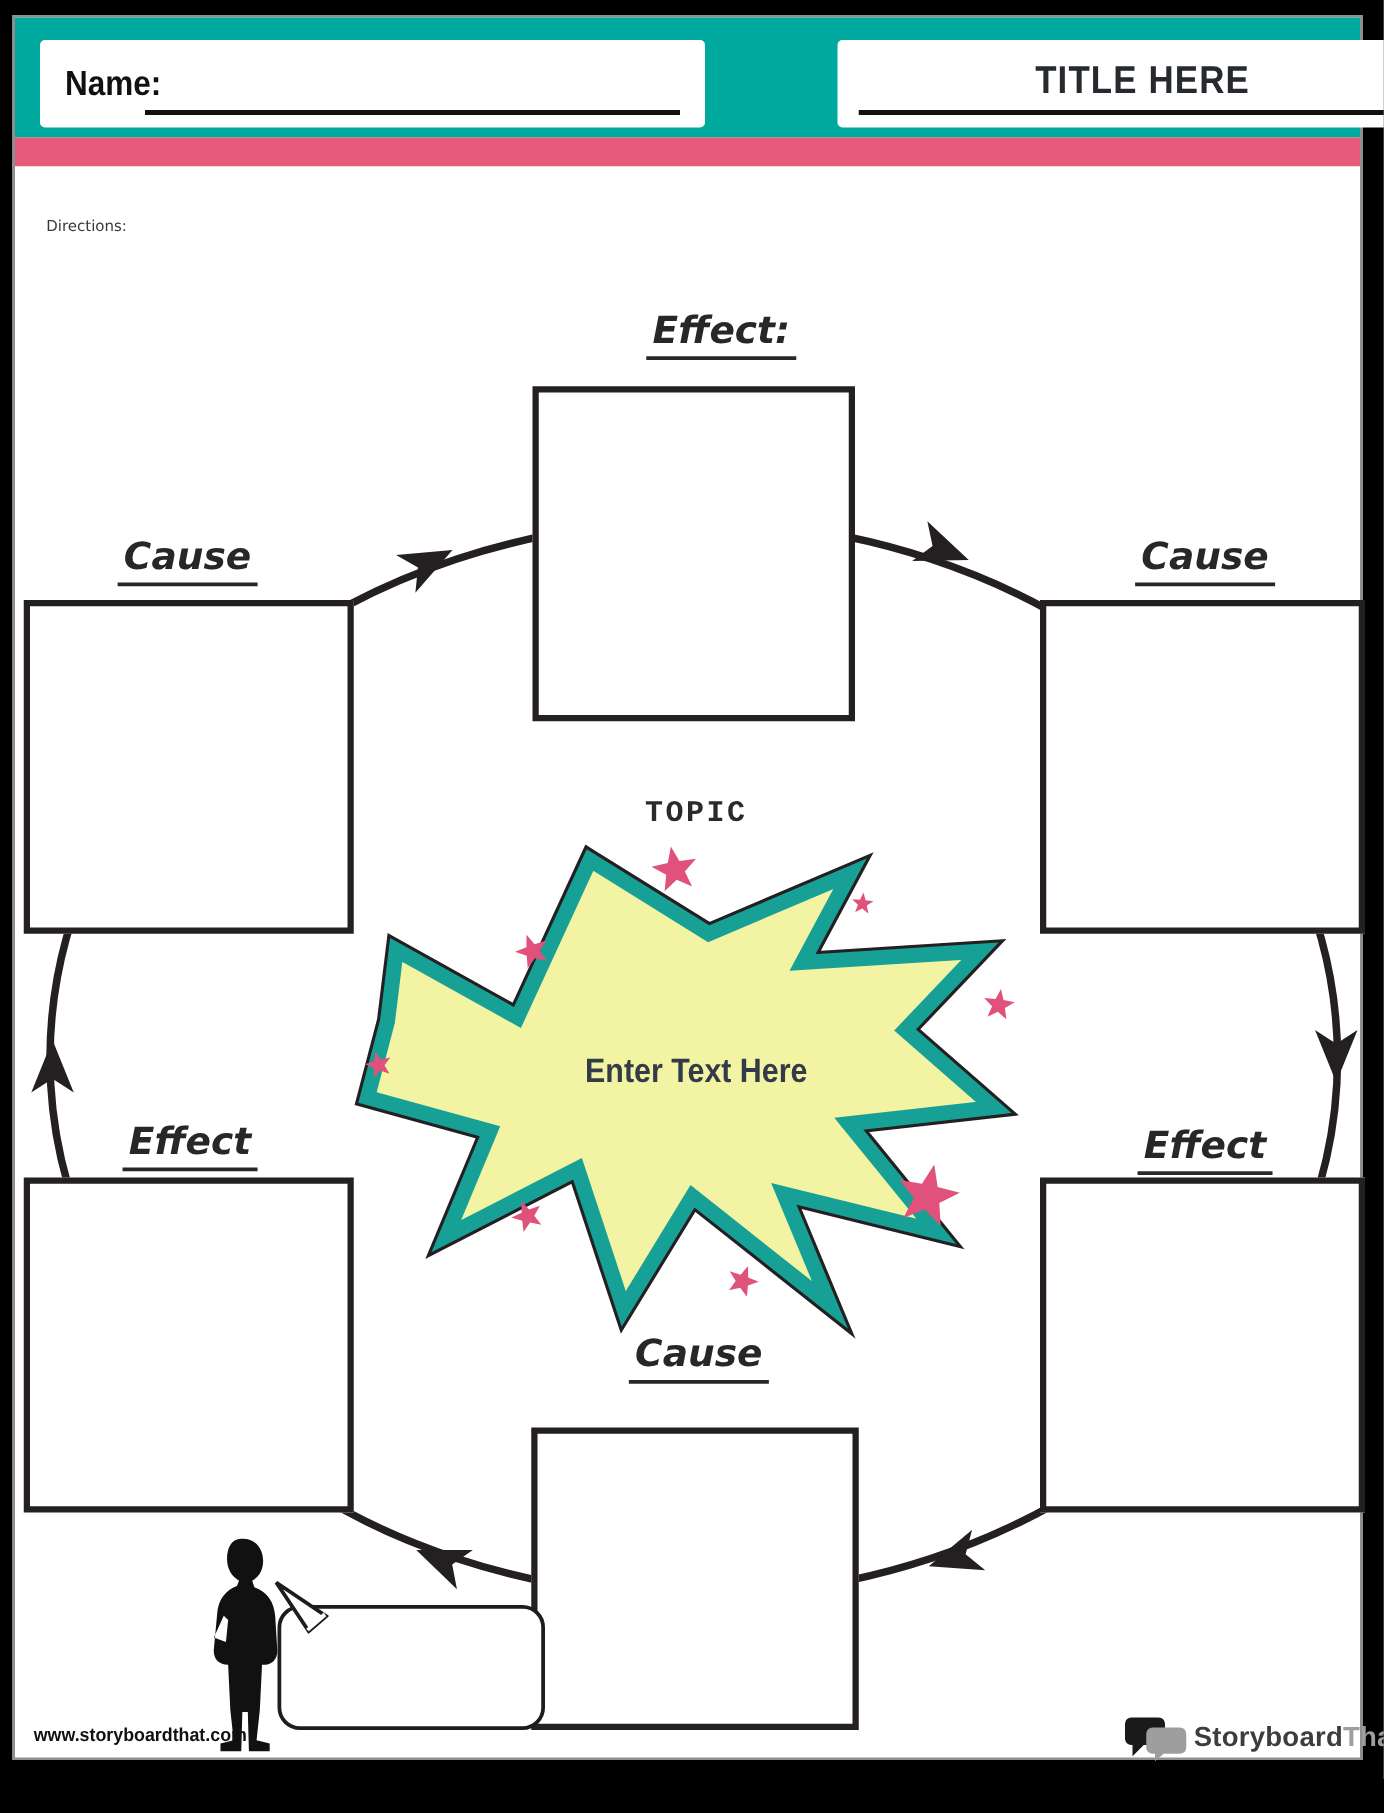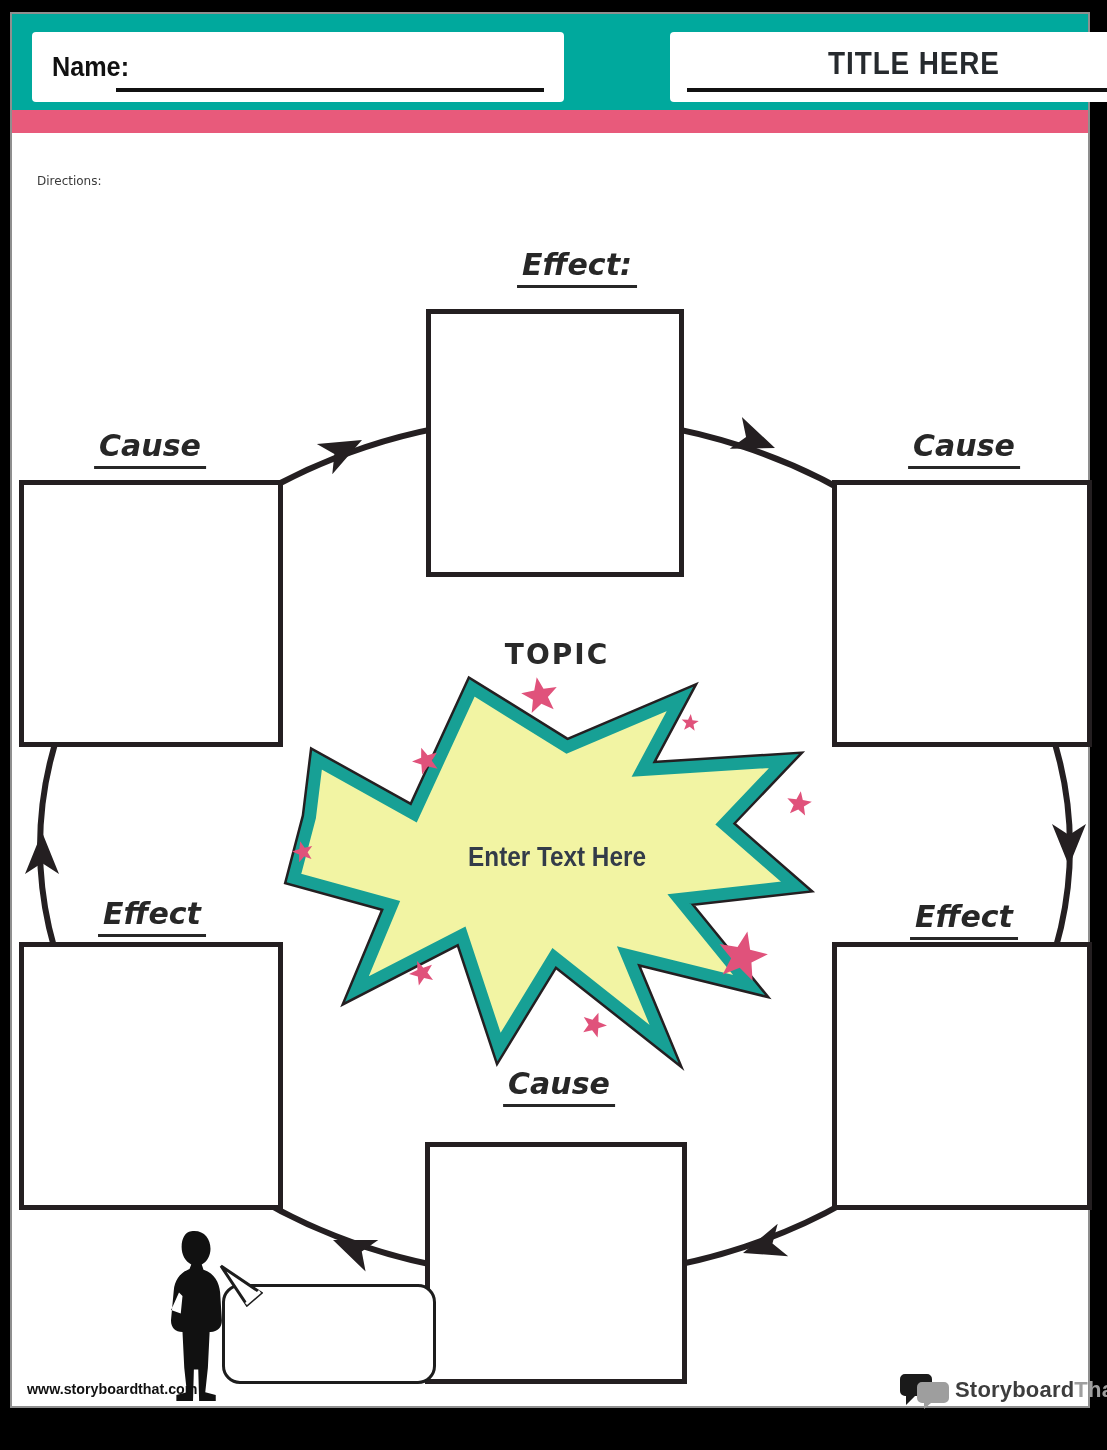--- a/index.html
+++ b/index.html
@@ -31,21 +31,21 @@
   .nb-left{left:7px;top:466px;width:264px;height:267px;}
   .nb-right{left:820px;top:466px;width:260px;height:267px;}
   .nb-bleft{left:7px;top:928px;width:264px;height:268px;}
   .nb-bright{left:820px;top:928px;width:260px;height:268px;}
   .nb-bottom{left:413px;top:1128px;width:262px;height:242px;}
   
   .lbl{position:absolute;z-index:3;font-size:30px;font-weight:bold;font-style:italic;color:#272727;
        transform:translateX(-50%);white-space:nowrap;}
   .lbl .u{display:inline-block;border-bottom:3px solid #272727;padding:0 5px 3px;}
   .topic{position:absolute;z-index:3;left:545px;top:624px;transform:translateX(-50%);
-         font-size:28px;font-weight:bold;letter-spacing:2px;color:#2a2a2a;}
+         font-size:24px;font-weight:bold;letter-spacing:2px;color:#2a2a2a;font-family:Liberation Mono, monospace;}
   .center-text{position:absolute;z-index:3;left:545px;top:843px;transform:translate(-50%,-50%) scaleX(.9);
          font-family:"Liberation Sans",sans-serif;font-weight:700;font-size:27px;color:#333b49;white-space:nowrap;}
   
   .char-svg{position:absolute;left:146px;top:1212px;z-index:3;}
   .bubble{position:absolute;left:210px;top:1270px;width:192px;height:86px;z-index:3;
           background:#fff;border:3px solid #1d1d1d;border-radius:18px;
           display:flex;align-items:center;justify-content:center;text-align:center;
           font-size:16px;line-height:1.25;color:#222;padding:4px 8px;}
   .bubble-tail{position:absolute;left:-8px;top:-24px;z-index:4;}
   

